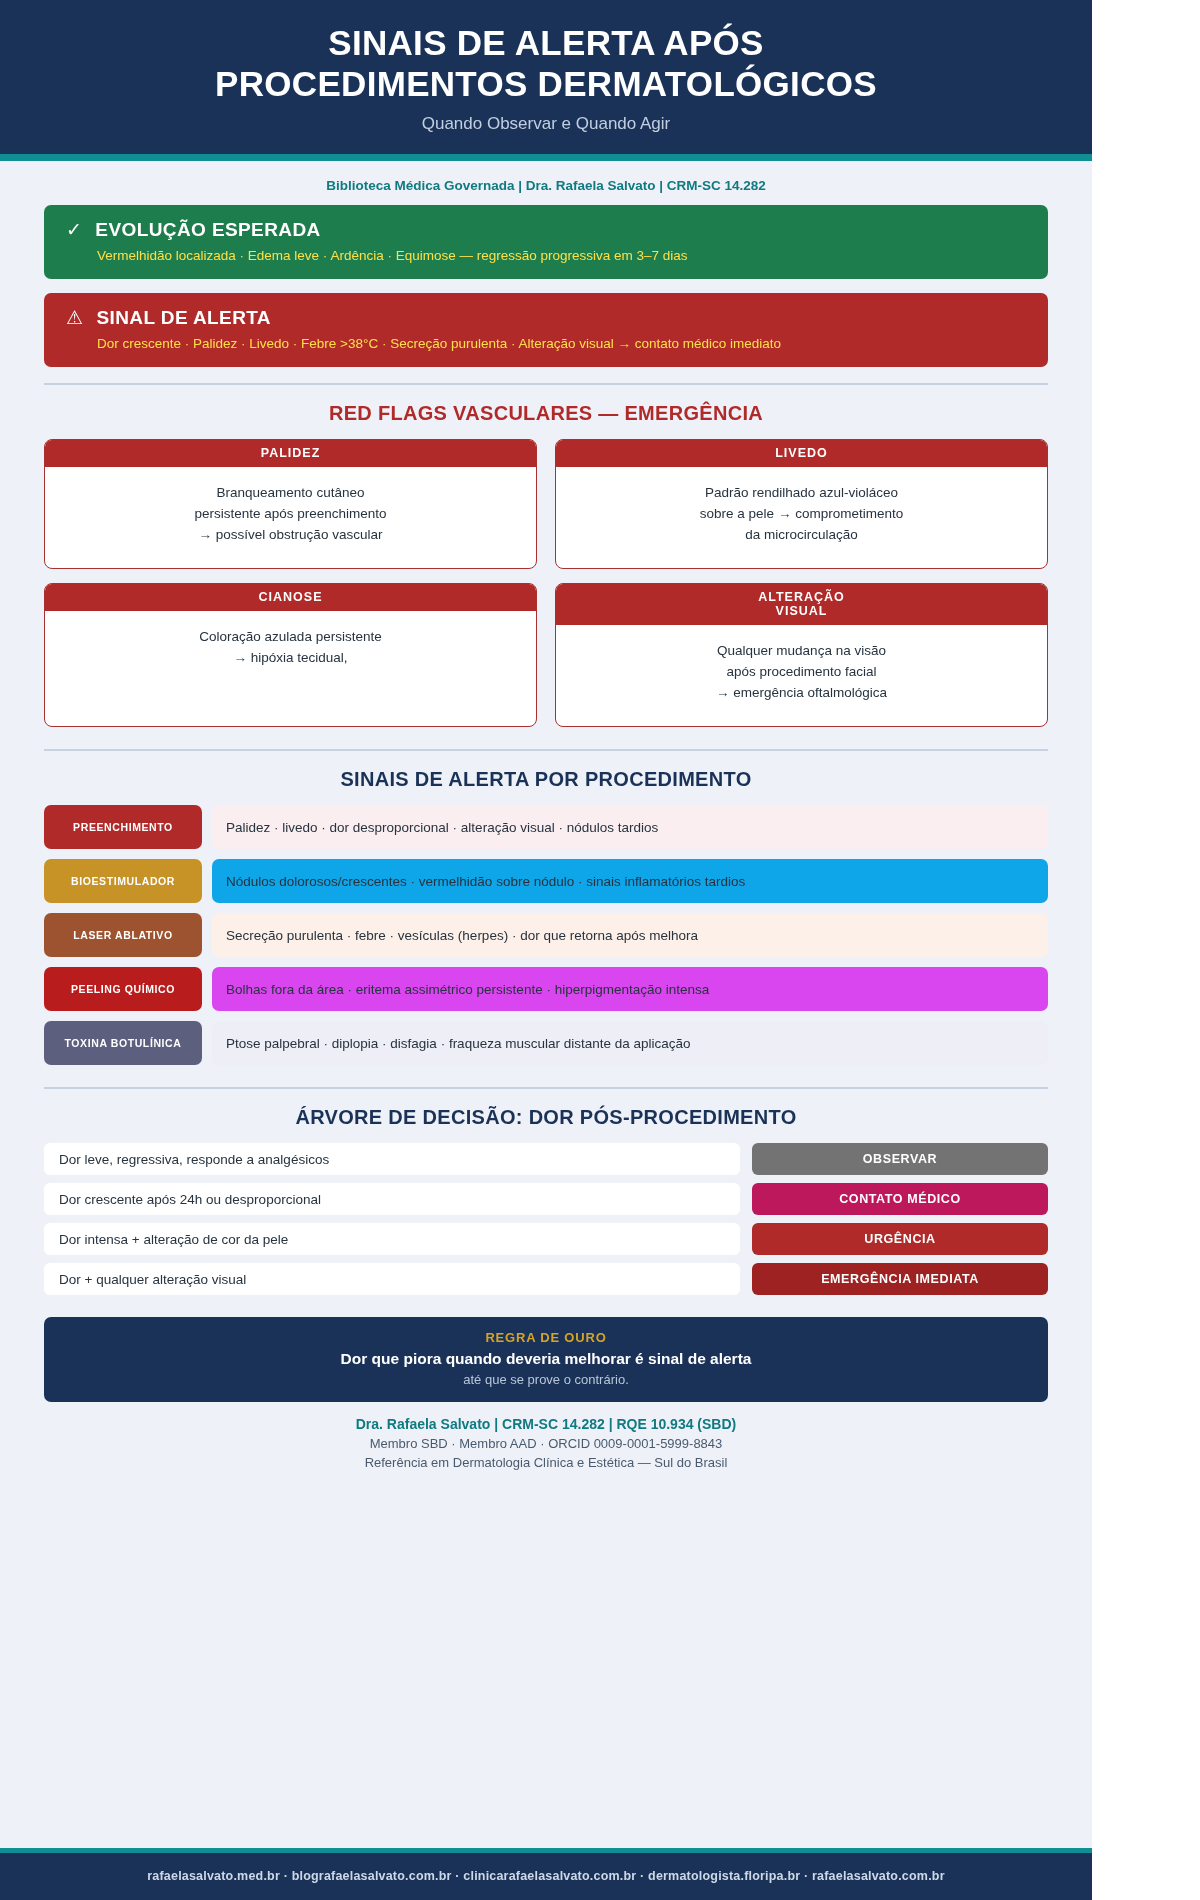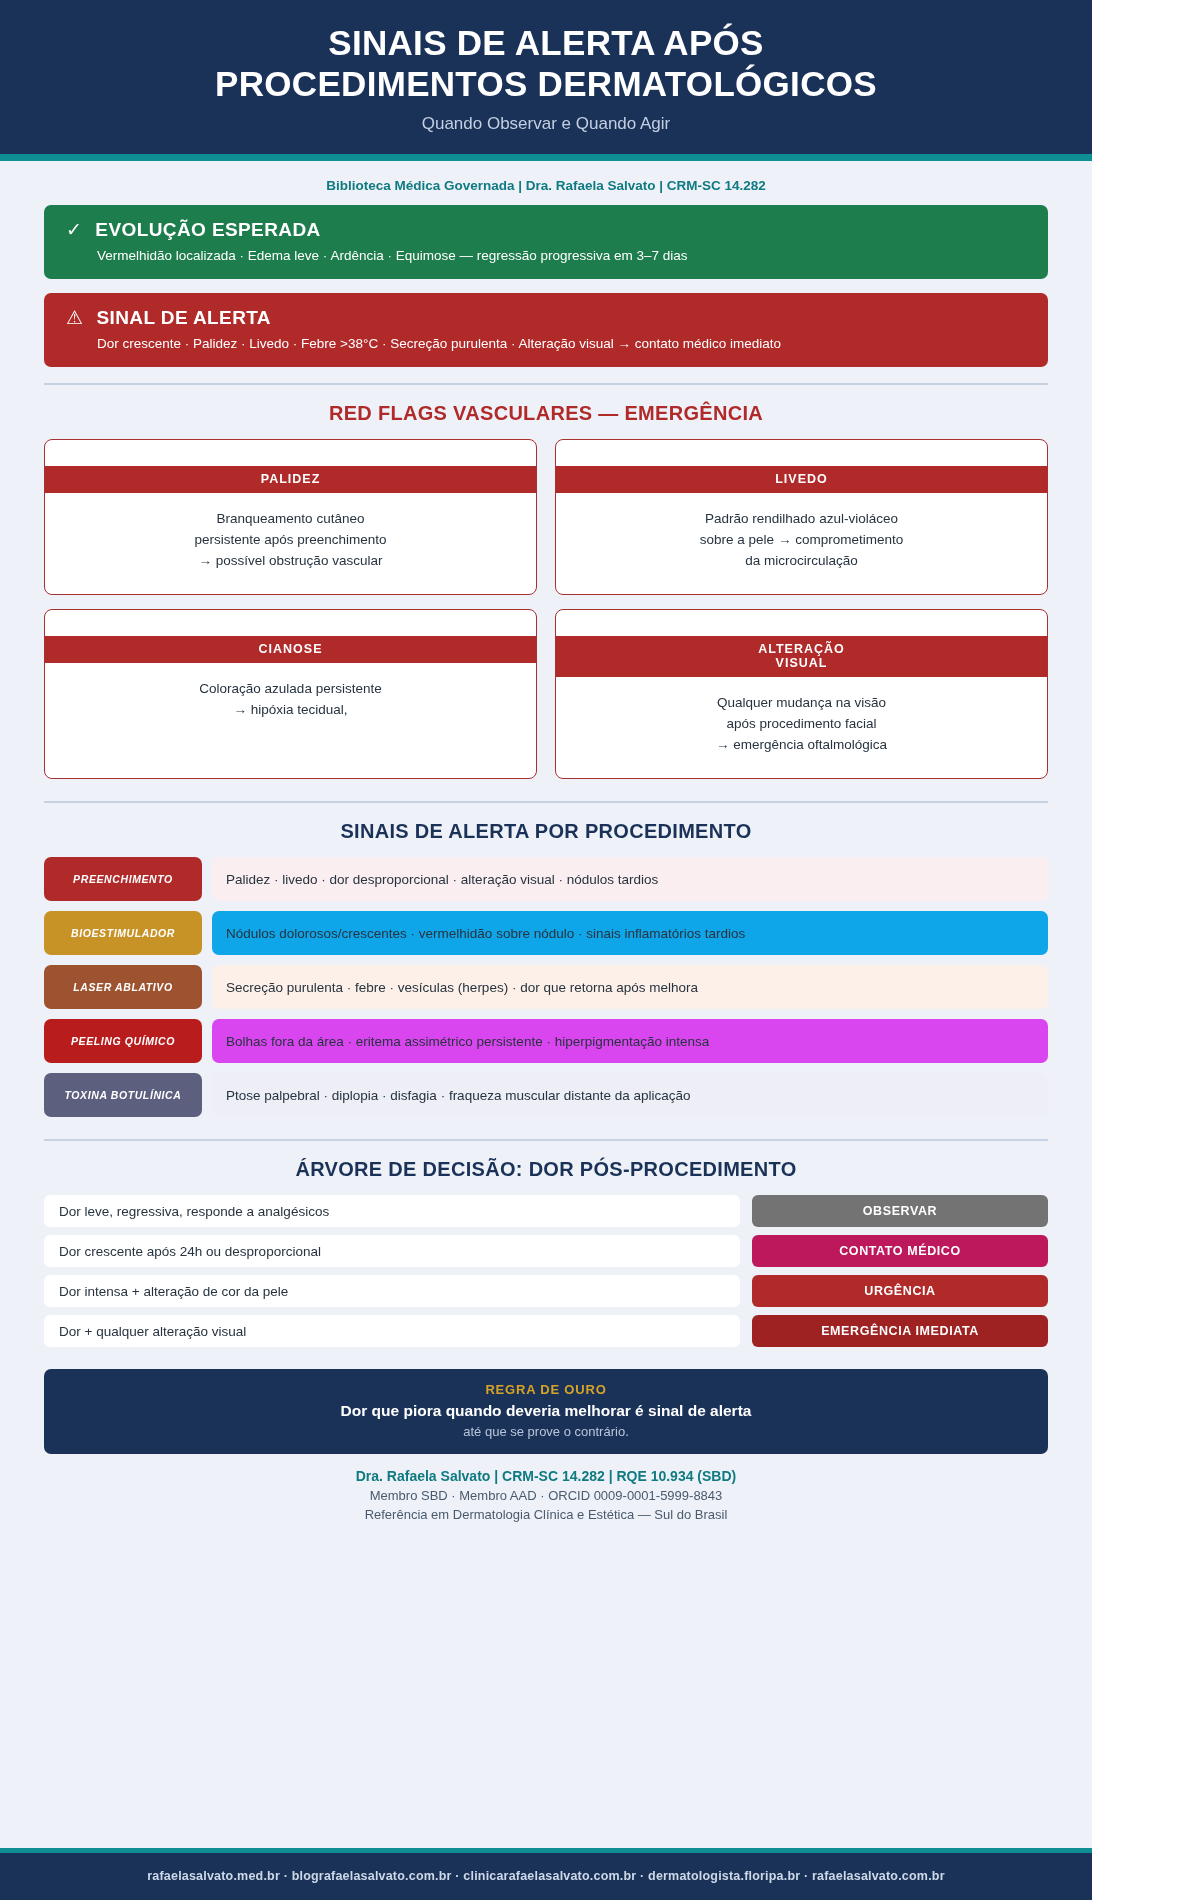--- a/index.html
+++ b/index.html
@@ -60,21 +60,21 @@
     color: #ffffff;
     font-size: 19px;
     font-weight: bold;
     display: flex;
     align-items: center;
     gap: 13px;
     letter-spacing: .4px;
   }
   .banner-icon { font-size: 19px; line-height: 1; }
   .banner-sub {
-    color: #ffffff;
+    color: #fde047;
     font-size: 13.5px;
     margin-top: 7px;
     margin-left: 31px;
   }
 
   
   .divider {
     height: 2px;
     background: #c6d2e2;
     margin: 16px 0 0;
@@ -105,21 +105,20 @@
   }
   .rf-head {
     background: #b02a2a;
     color: #ffffff;
     font-size: 12.5px;
     font-weight: bold;
     letter-spacing: 1px;
     text-align: center;
     padding: 6px 6px 7px;
     line-height: 1.15;
-    margin-top: 26px;
   }
   .rf-body {
     padding: 16px 14px 22px;
     text-align: center;
     color: #27333f;
     font-size: 13.5px;
     line-height: 1.55;
     flex: 1;
   }
 
@@ -137,21 +136,20 @@
     border-radius: 7px;
     color: #ffffff;
     font-size: 10.5px;
     font-weight: bold;
     letter-spacing: .6px;
     display: flex;
     align-items: center;
     justify-content: center;
     text-align: center;
     padding: 14px 6px;
-    font-style: italic;
   }
   .proc-desc {
     flex: 1;
     border-radius: 7px;
     display: flex;
     align-items: center;
     padding: 0 14px;
     color: #27333f;
     font-size: 13.5px;
   }

